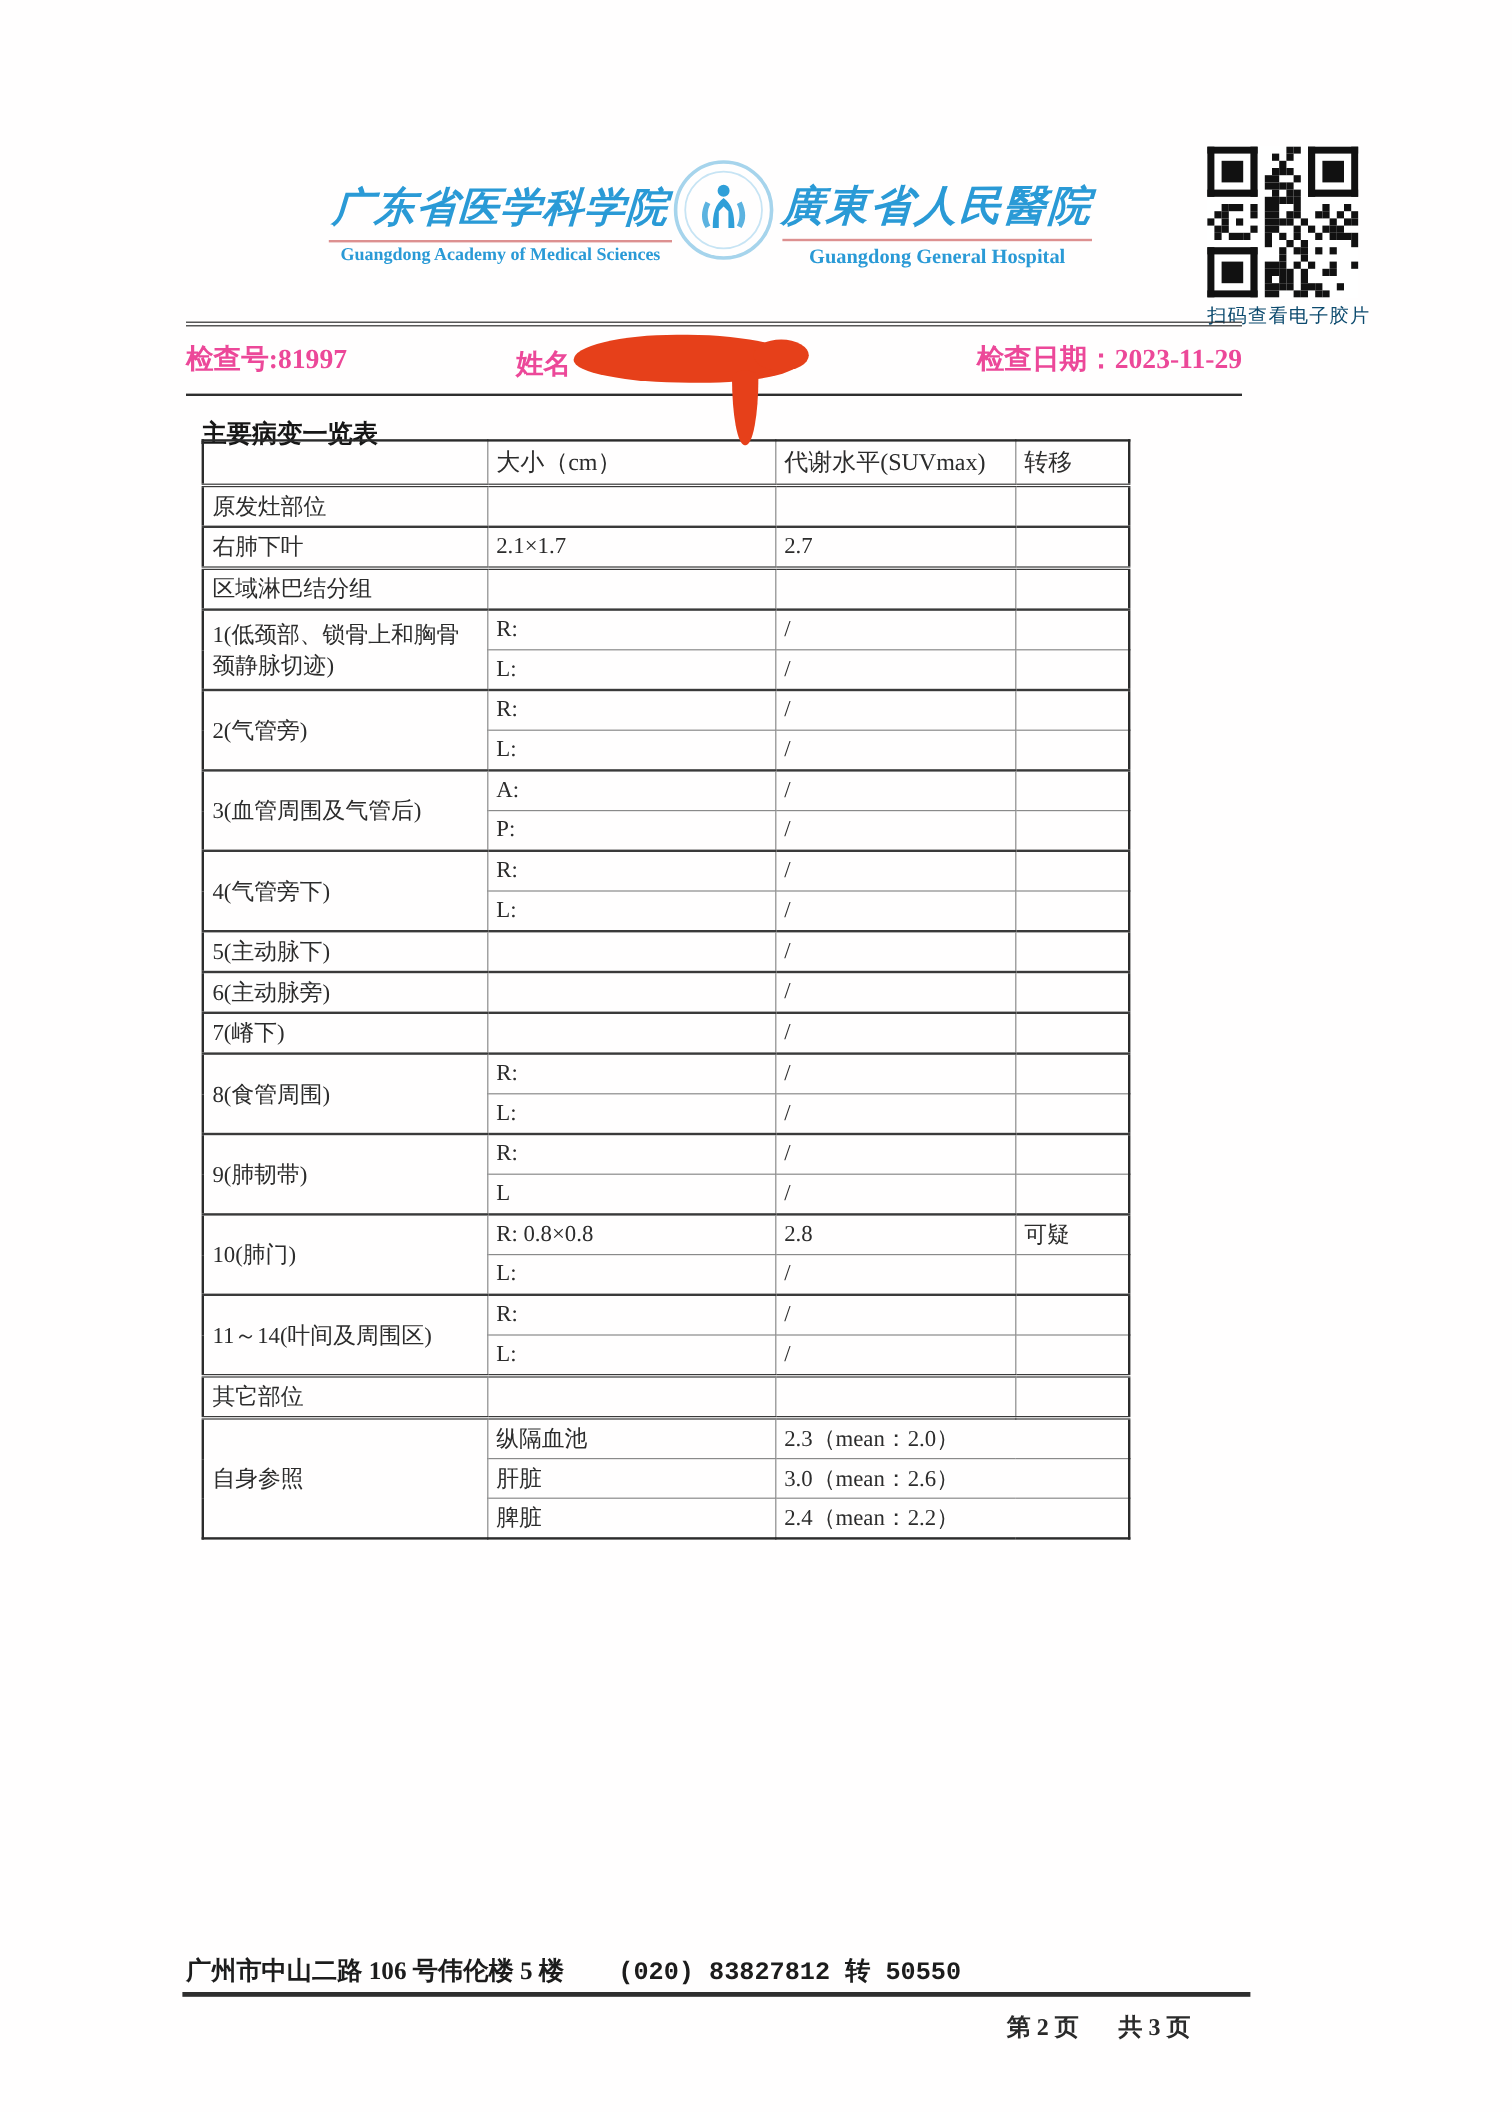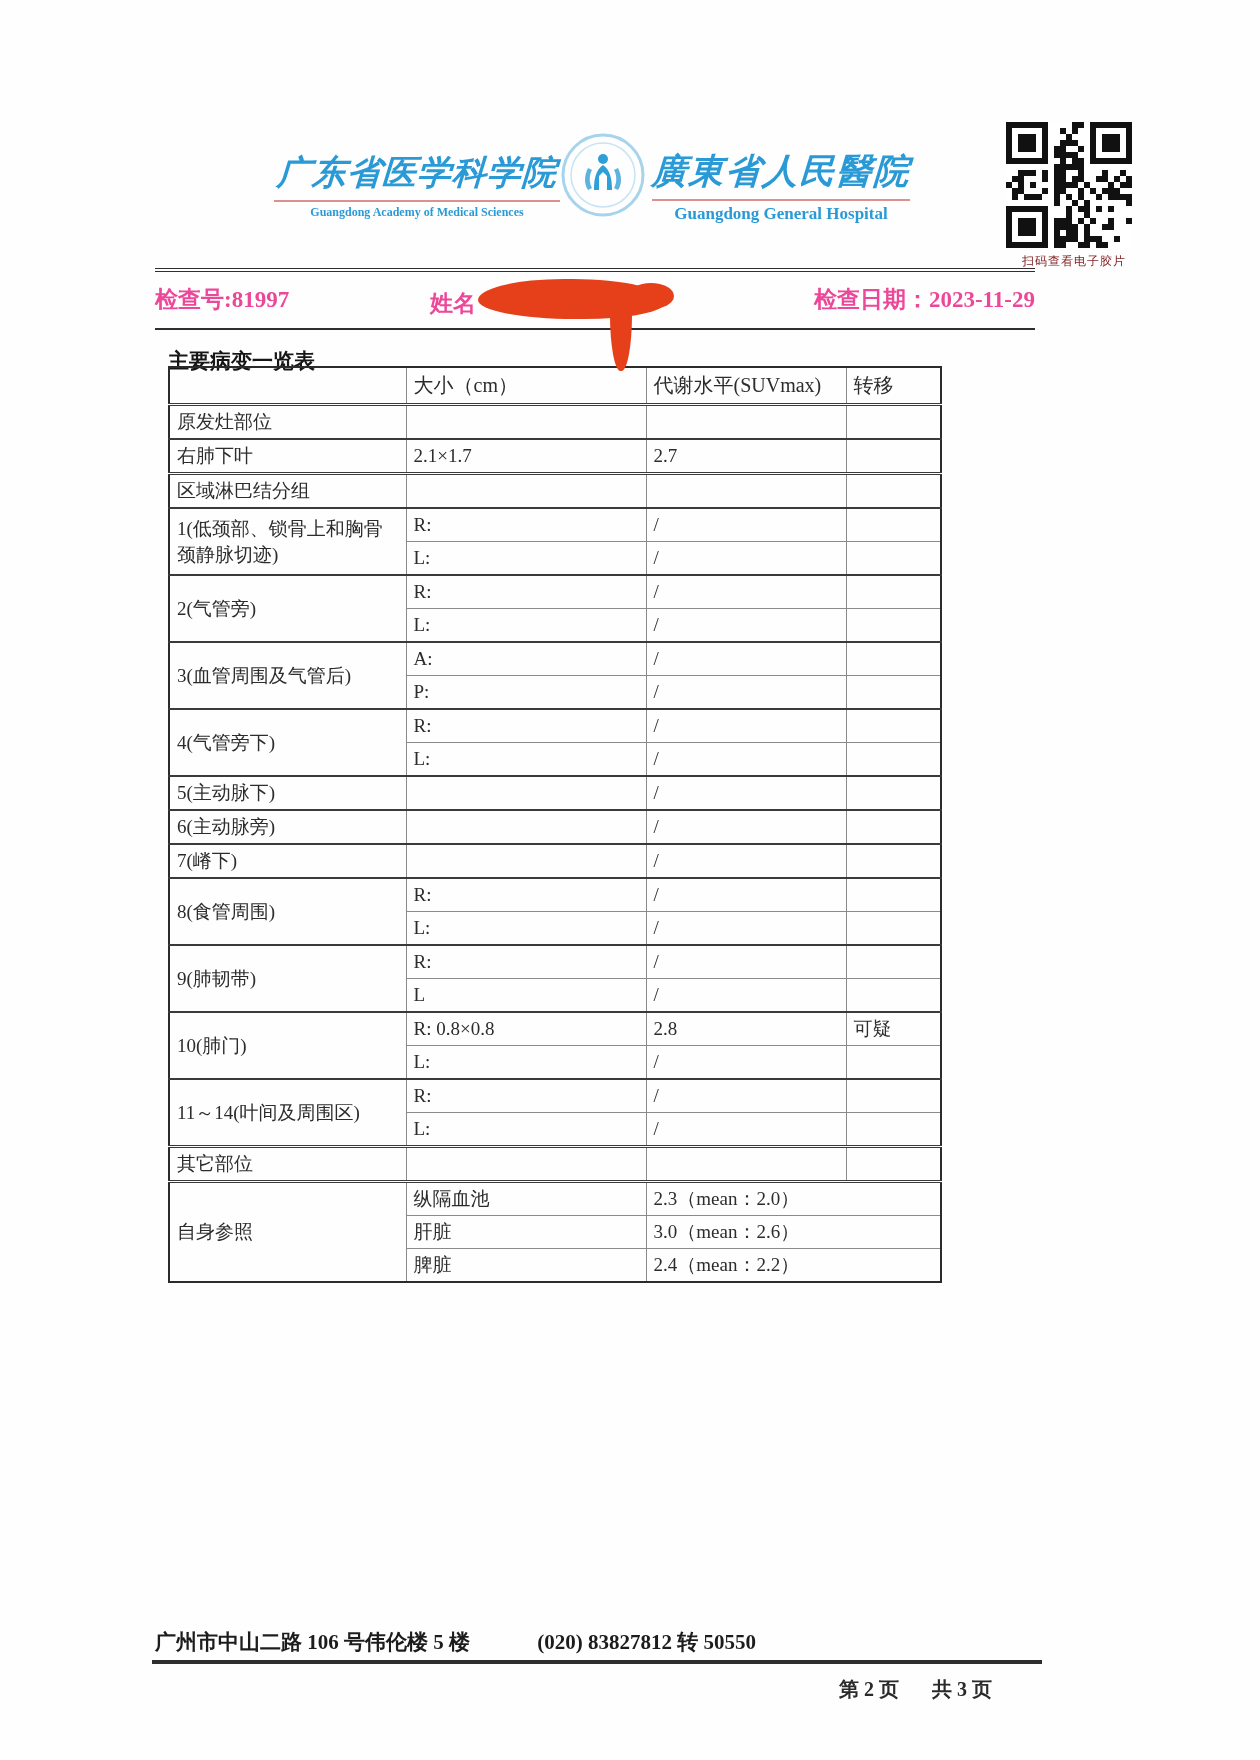--- a/index.html
+++ b/index.html
@@ -12,26 +12,26 @@
   .hdr-left  { position:absolute; left:272px; top:150px; width:290px; text-align:center; }
   .hdr-right { position:absolute; left:650px; top:148px; width:262px; text-align:center; }
   .logo-cn {
     font-weight:bold; font-style:italic; color:#2a9ad6;
     white-space:nowrap; transform:skewX(-3deg);
   }
   .hdr-left  .logo-cn { font-size:34px; letter-spacing:1px; }
   .hdr-right .logo-cn { font-size:35px; letter-spacing:2px; }
   .logo-underline { height:2px; background:#dd9090; margin:4px 2px 3px 2px; }
   .logo-en { font-weight:bold; color:#2a9ad6; font-family:"Liberation Serif",serif; }
-  .hdr-left  .logo-en { font-size:12px; }
+  .hdr-left  .logo-en { font-size:15px; }
   .hdr-right .logo-en { font-size:17px; }
   .emblem { position:absolute; left:560px; top:132px; width:86px; height:86px; }
   .qr-block { position:absolute; left:1006px; top:122px; width:136px; text-align:center; }
   .qr-block svg { display:block; background:#fff; }
-  .qr-caption { margin-top:5px; font-size:12px; color:#7f1d1d; letter-spacing:1px; white-space:nowrap; }
+  .qr-caption { margin-top:5px; font-size:16px; color:#0c4a6e; letter-spacing:1px; white-space:nowrap; }
   .report-title {
     position:absolute; left:155px; top:222px; width:880px; text-align:center;
     font-size:32px; font-weight:bold; letter-spacing:3px; color:#151515;
   }
   
   .info-bar {
     position:absolute; left:155px; top:268px; width:880px;
     border-top:4px double #2e2e2e; border-bottom:2px solid #2e2e2e;
     display:flex; align-items:center;
     font-size:23px; font-weight:bold; color:#ec4899;
@@ -72,21 +72,21 @@
   table.lesions th { height:33px; font-size:20px; border-bottom:3px double #3a3a3a; }
   tr.g  td { border-top:2px solid #3a3a3a; }      
   tr.gg td { border-top:3px double #3a3a3a; }     
   td.sec { font-weight:bold; color:#111; }
   td.slash { color:#9a9a9a; font-size:21px; }
   
   .footer-line1 {
     position:absolute; left:155px; top:1628px; width:885px;
     font-size:21px; font-weight:bold; color:#1c1c1c; white-space:nowrap;
   }
-  .footer-line1 .phone { margin-left:62px; }
+  .footer-line1 .phone { margin-left:40px;font-family:Liberation Mono, monospace; }
   .footer-rule { position:absolute; left:152px; top:1660px; width:890px; border-top:4px solid #2e2e2e; }
   .footer-page {
     position:absolute; right:268px; top:1676px;
     font-size:20px; font-weight:bold; color:#2a2a2a;
   }
   .footer-page .total { margin-left:28px; }
 </style>
 </head>
 <body>
 

